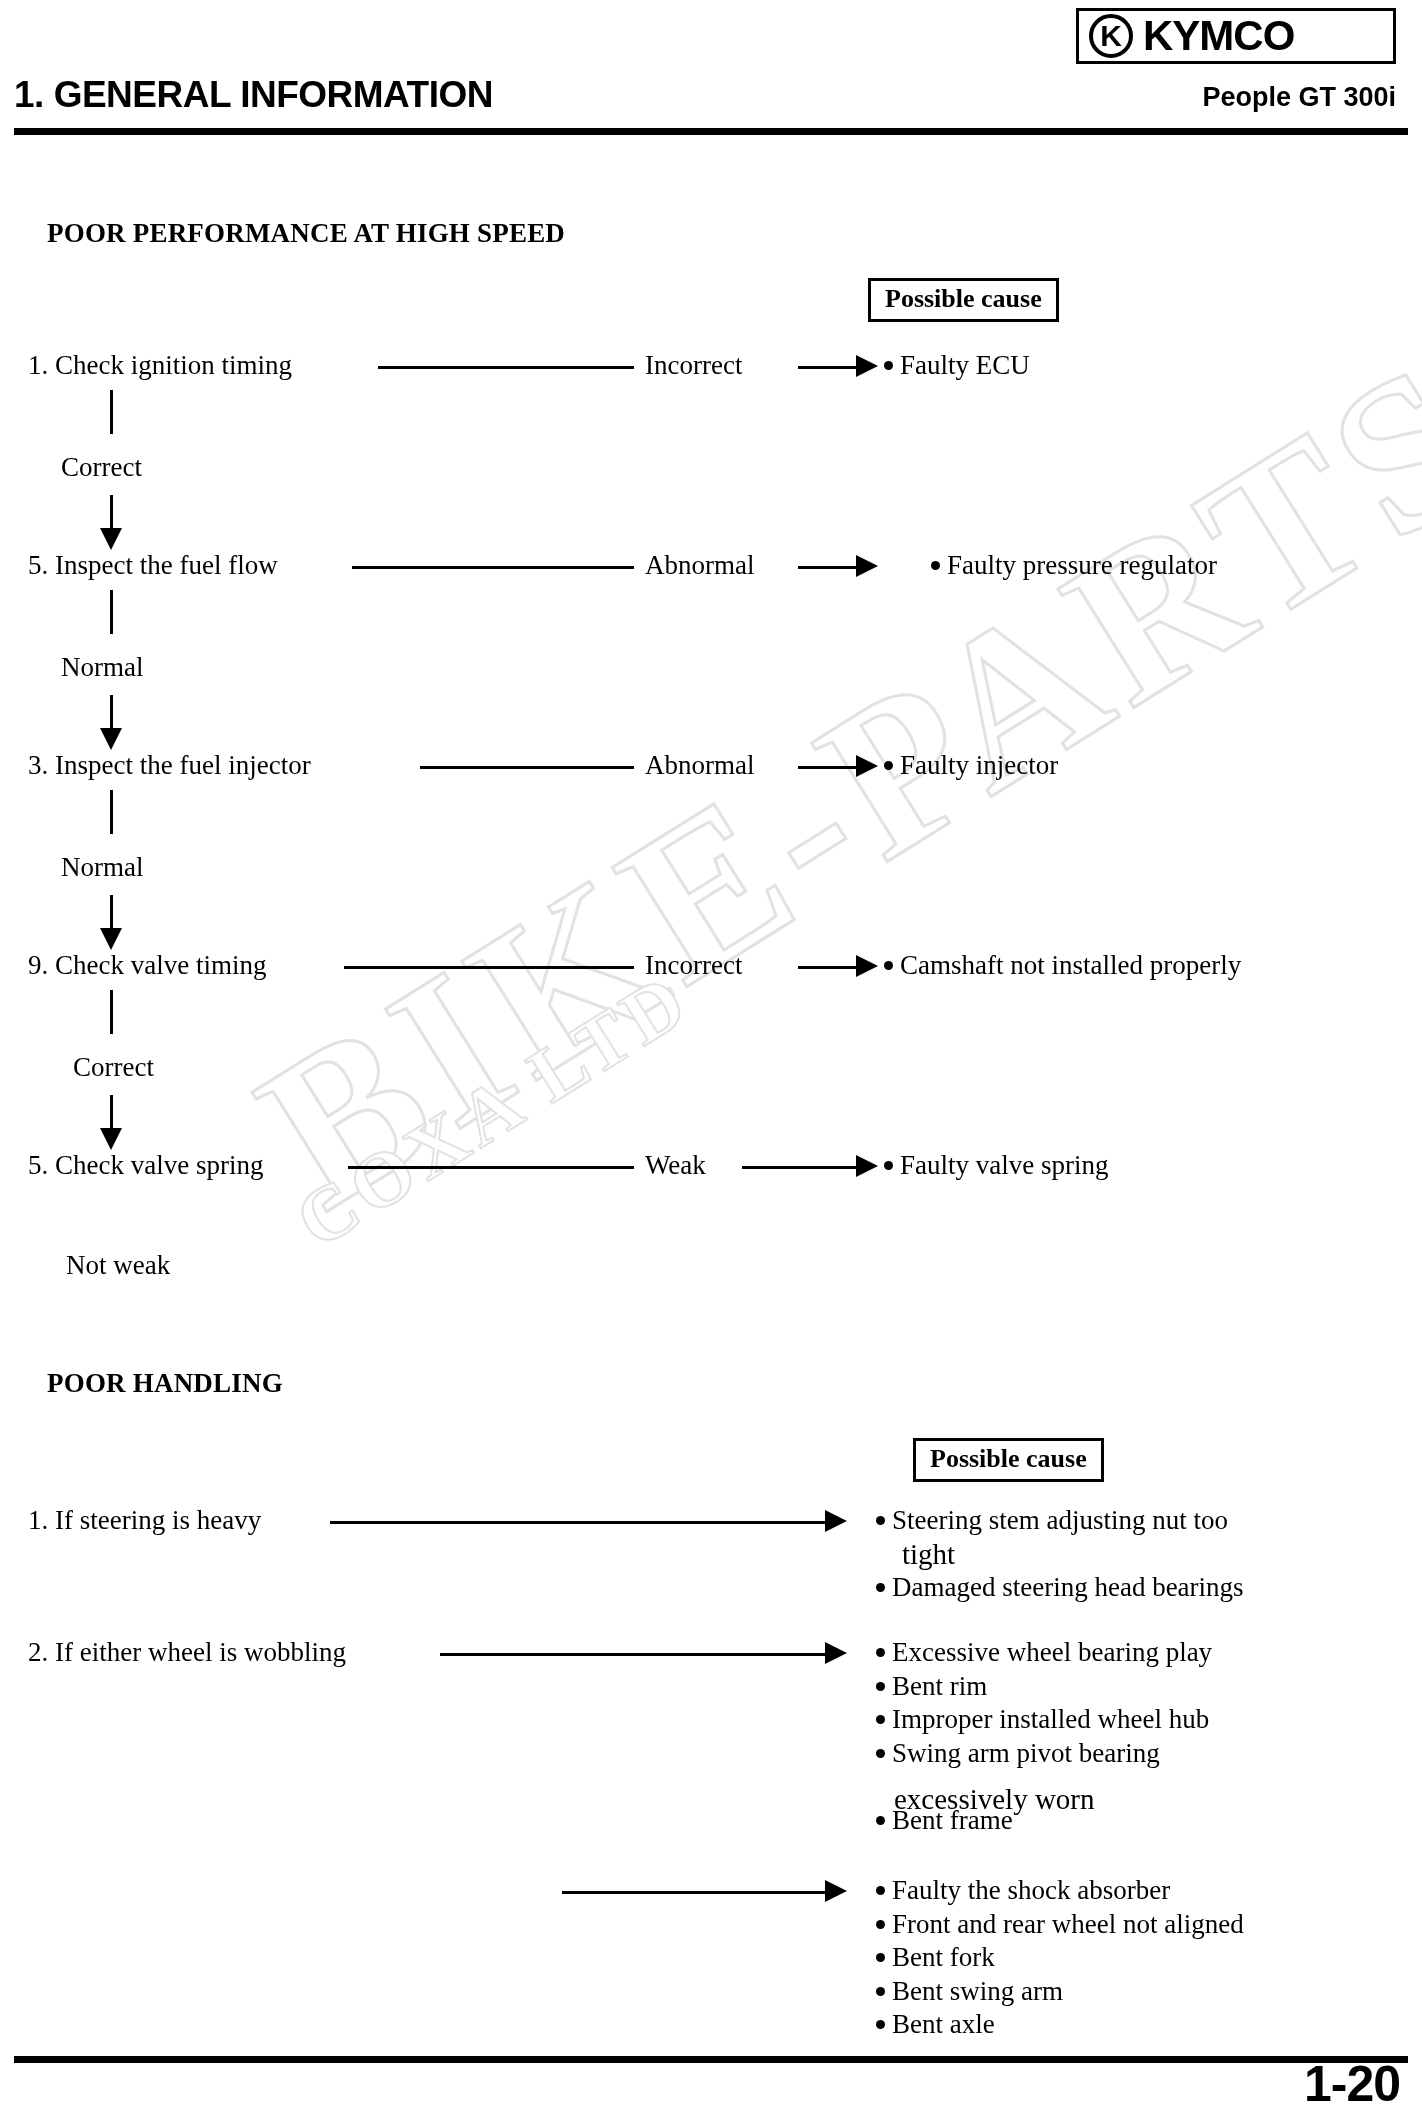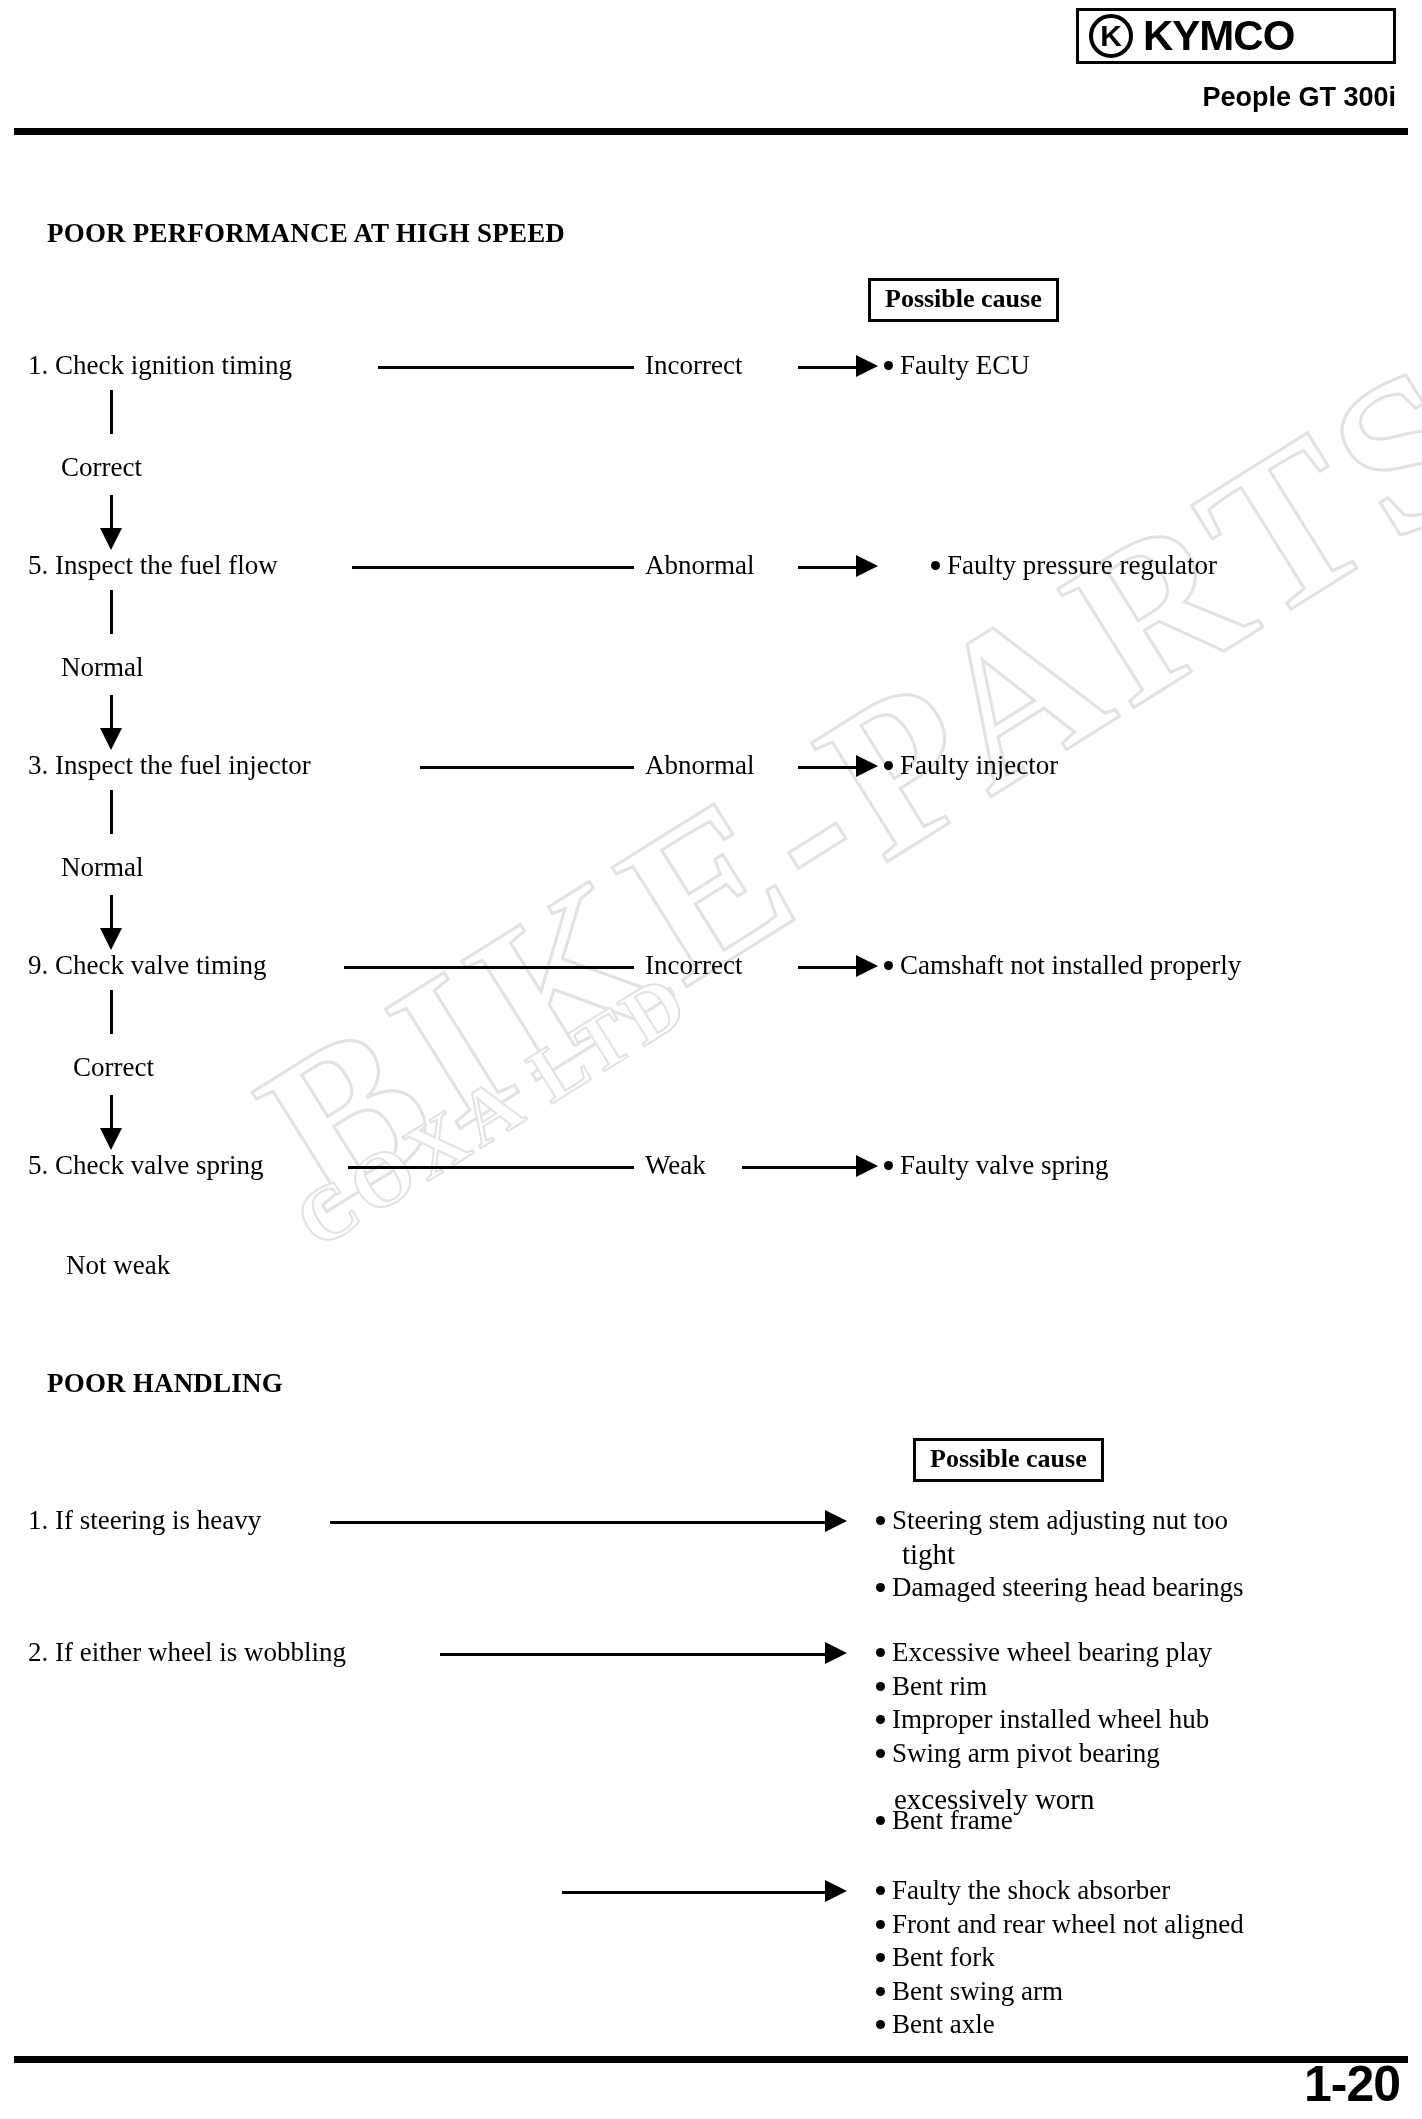--- a/index.html
+++ b/index.html
@@ -226,20 +226,21 @@
   }
 </style>
 </head>
 <body>
 
 <div class="header">
   <div class="logo-box">
     <span class="logo-k">K</span>
     <span class="logo-text">KYMCO</span>
   </div>
+  <div class="chapter-title">1. GENERAL INFORMATION</div>
   <div class="model-name">People GT 300i</div>
   <div class="header-rule"></div>
 </div>
 
 <div class="watermark">
   <div class="wm-main">BIKE-PARTS</div>
   <div class="wm-sub">COXA LTD</div>
 </div>
 
 <div class="content">

